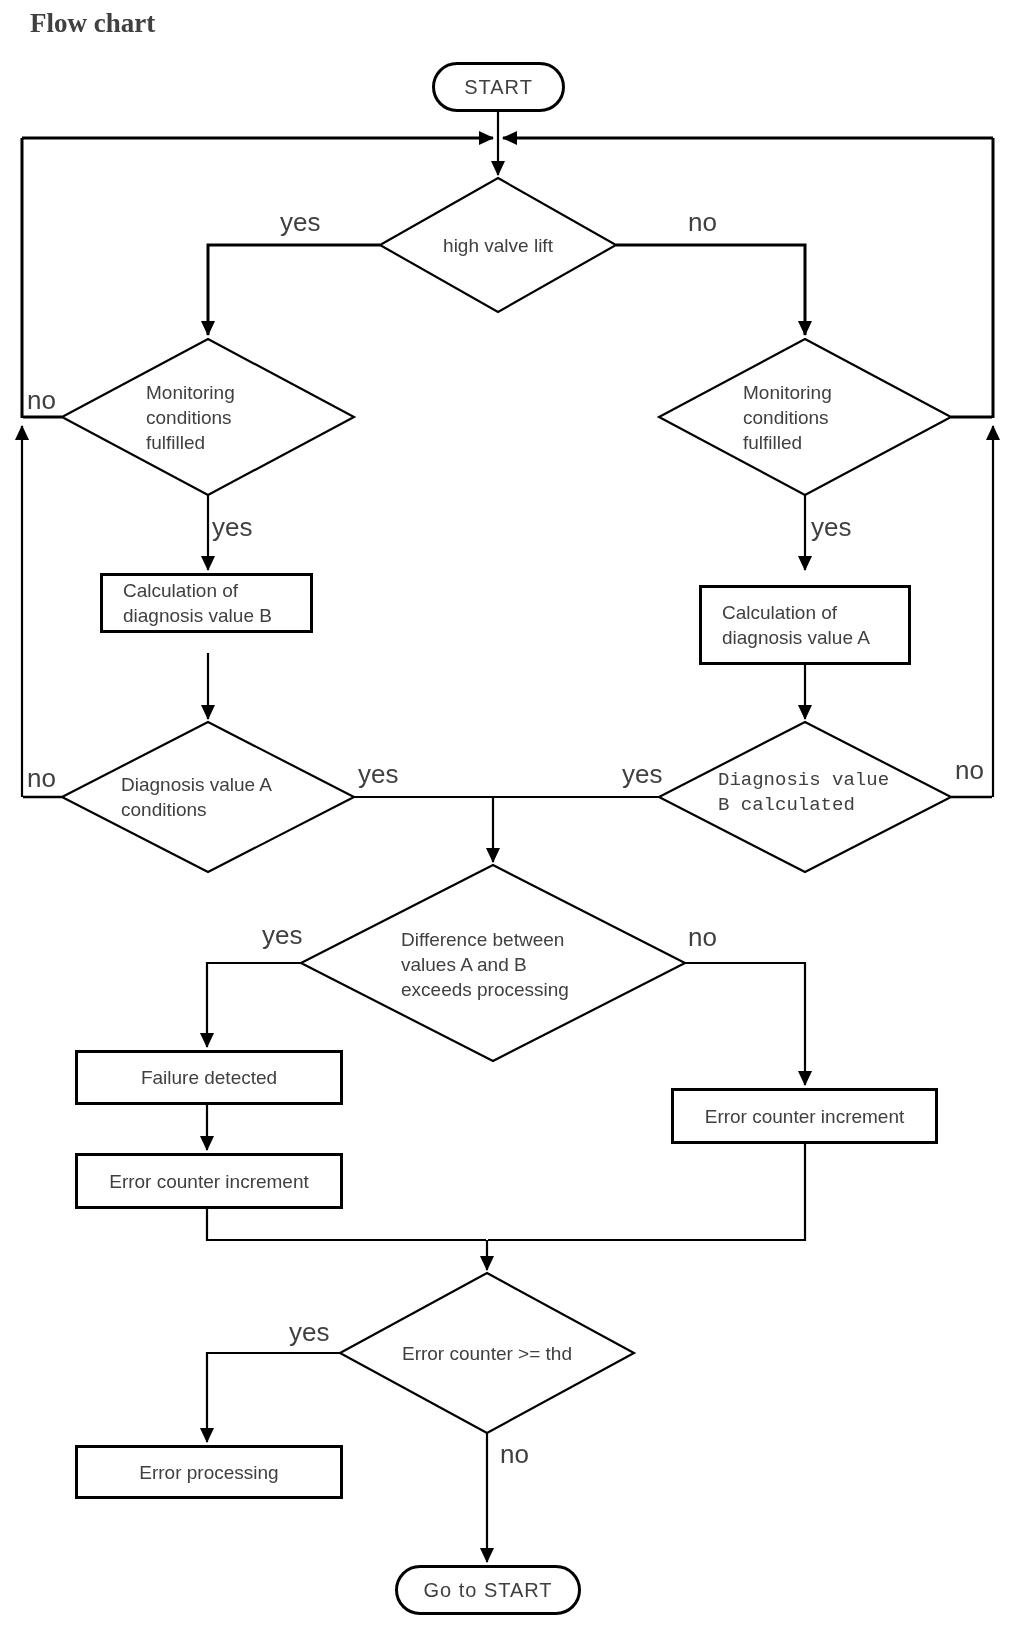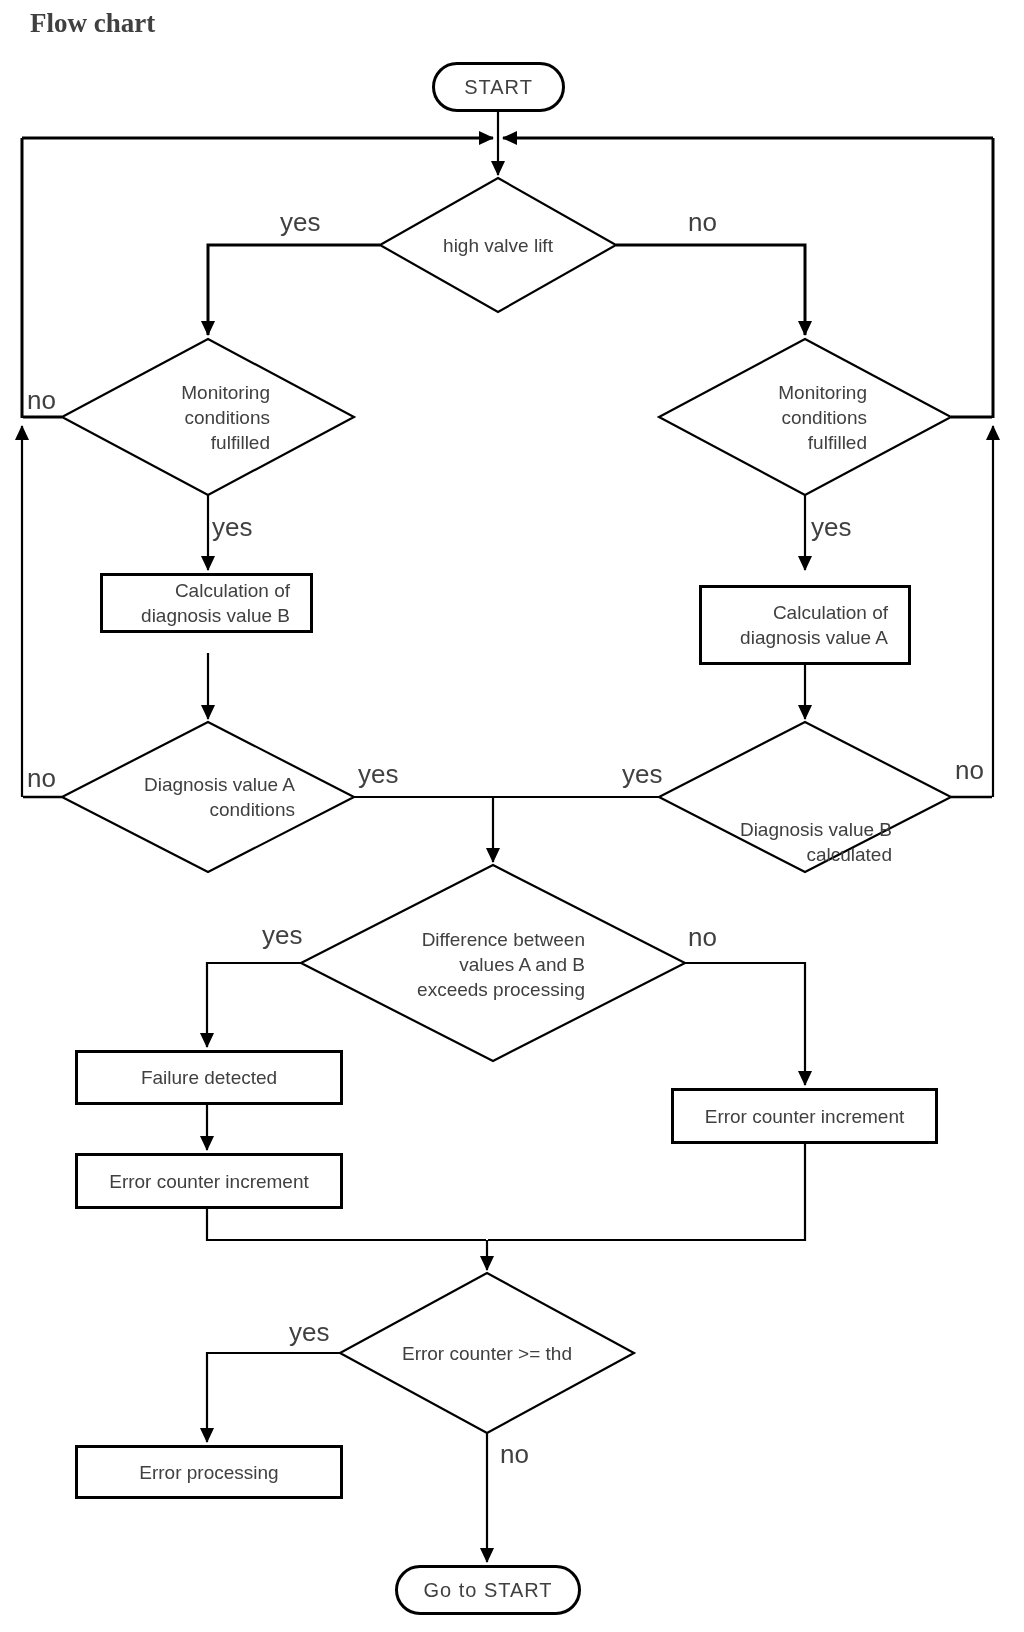--- a/index.html
+++ b/index.html
@@ -7,21 +7,21 @@
     position:relative;width:1024px;height:1632px;background:#ffffff;
     font-family:"Liberation Sans",sans-serif;color:#404040;overflow:hidden;
   }
   .title{
     position:absolute;left:30px;top:8px;
     font-family:"Liberation Serif",serif;font-weight:bold;font-size:27px;
   }
   svg.wires{position:absolute;left:0;top:0;width:1024px;height:1632px;}
   .node{
     position:absolute;display:flex;align-items:center;justify-content:center;
-    text-align:right;font-size:19px;line-height:25px;box-sizing:border-box;
+    text-align:left;font-size:19px;line-height:25px;box-sizing:border-box;
   }
   .process{border:3px solid #000;background:#fff;}
   .pad{padding:0 20px;}
   .terminal{border:3px solid #000;background:#fff;border-radius:26px;font-size:20px;letter-spacing:1px;}
   .edge-label{position:absolute;font-size:26px;line-height:22px;}
 </style>
 </head>
 <body>
 
 <div class="canvas">
@@ -80,21 +80,21 @@
   <div class="node process pad" style="left:699px;top:573px;width:212px;height:80px;margin-top:12px;">Calculation of diagnosis value A</div>
   <div class="node process" style="left:75px;top:1050px;width:268px;height:55px;">Failure detected</div>
   <div class="node process" style="left:75px;top:1153px;width:268px;height:56px;">Error counter increment</div>
   <div class="node process" style="left:671px;top:1088px;width:267px;height:56px;">Error counter increment</div>
   <div class="node process" style="left:75px;top:1445px;width:268px;height:54px;">Error processing</div>
 
   <div class="node" style="left:418px;top:231px;width:160px;height:28px;">high valve lift</div>
   <div class="node" style="left:146px;top:361px;width:124px;height:112px;">Monitoring conditions fulfilled</div>
   <div class="node" style="left:743px;top:361px;width:124px;height:112px;">Monitoring conditions fulfilled</div>
   <div class="node" style="left:121px;top:761px;width:174px;height:72px;">Diagnosis value A conditions</div>
-  <div class="node" style="left:718px;top:806px;width:174px;height:72px;">Diagnosis value B calculated</div>
+  <div class="node" style="left:718px;top:757px;width:174px;height:72px;font-family:Liberation Mono, monospace;">Diagnosis value B calculated</div>
   <div class="node" style="left:401px;top:908px;width:184px;height:112px;">Difference between values A and B exceeds processing</div>
   <div class="node" style="left:387px;top:1339px;width:200px;height:28px;">Error counter &gt;= thd</div>
 
   <div class="edge-label" style="left:280px;top:211px;">yes</div>
   <div class="edge-label" style="left:688px;top:211px;">no</div>
   <div class="edge-label" style="left:27px;top:389px;">no</div>
   <div class="edge-label" style="left:212px;top:516px;">yes</div>
   <div class="edge-label" style="left:811px;top:516px;">yes</div>
   <div class="edge-label" style="left:27px;top:767px;">no</div>
   <div class="edge-label" style="left:358px;top:763px;">yes</div>

